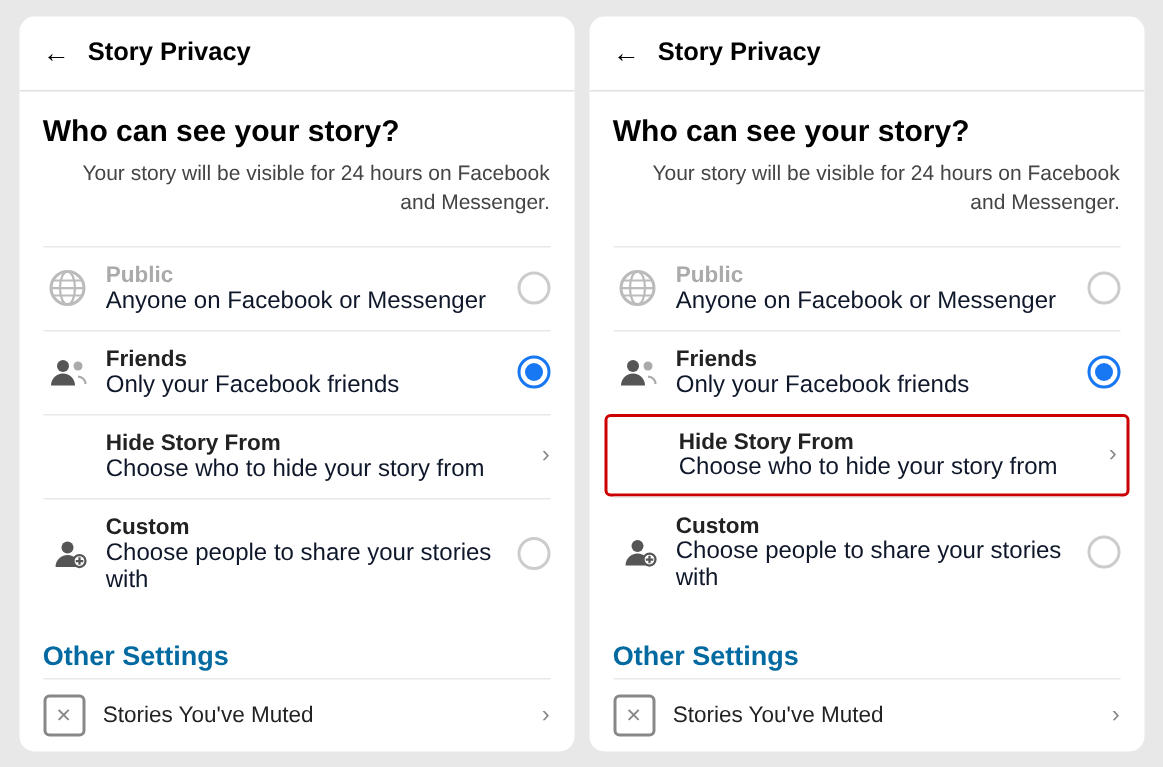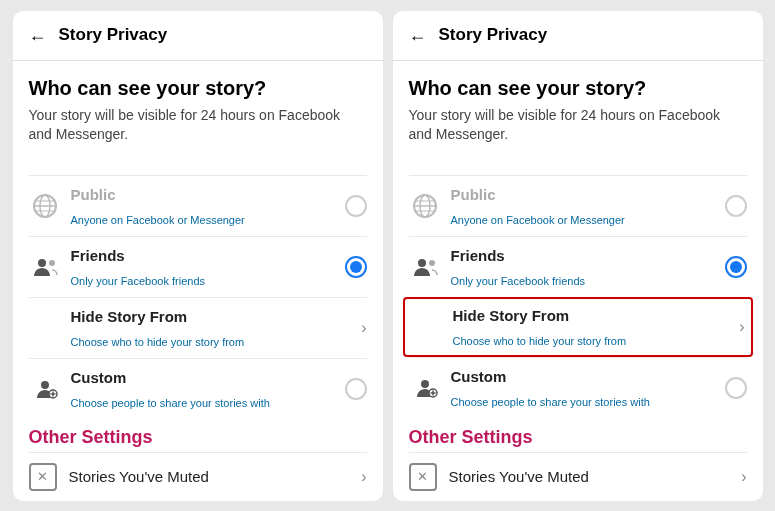--- a/index.html
+++ b/index.html
@@ -46,22 +46,23 @@
     }
     .section-title {
       font-size: 20px;
       font-weight: 700;
       color: #000;
       margin-bottom: 6px;
     }
     .section-desc {
       font-size: 14px;
       color: #444;
-      margin-bottom: 30px;
+      margin-bottom: 19px;
       line-height: 1.4;
+      text-align: right;
     }
     .option-row {
       display: flex;
       align-items: center;
       padding: 10px 0;
       border-top: 1px solid #e8e8e8;
       position: relative;
     }
     .option-icon {
       width: 32px;
@@ -77,23 +78,23 @@
     }
     .option-label {
       font-size: 15px;
       font-weight: 700;
       color: #222;
     }
     .option-label.disabled {
       color: #aaa;
     }
     .option-sublabel {
-      font-size: 11px;
-      color: #0369a1;
-      margin-top: 11px;
+      font-size: 16px;
+      color: #0f172a;
+      margin-top: 0;
     }
     .radio-circle {
       width: 22px;
       height: 22px;
       border-radius: 50%;
       border: 2px solid #ccc;
       background: #fff;
       flex-shrink: 0;
     }
     .radio-circle.selected {
@@ -114,21 +115,21 @@
       font-size: 16px;
       color: #888;
       flex-shrink: 0;
     }
     .other-settings {
       padding: 14px 16px 0 16px;
     }
     .other-title {
       font-size: 18px;
       font-weight: 700;
-      color: #be185d;
+      color: #0369a1;
       margin-bottom: 4px;
     }
     .other-row {
       display: flex;
       align-items: center;
       padding: 10px 0;
       border-top: 1px solid #e8e8e8;
     }
     .mute-icon {
       width: 28px;

